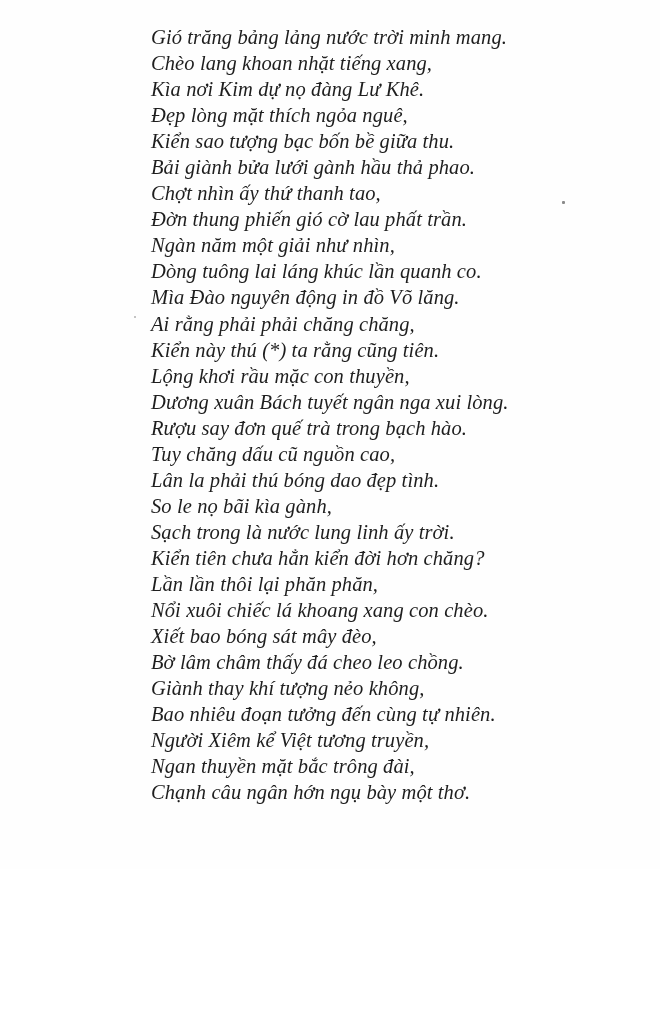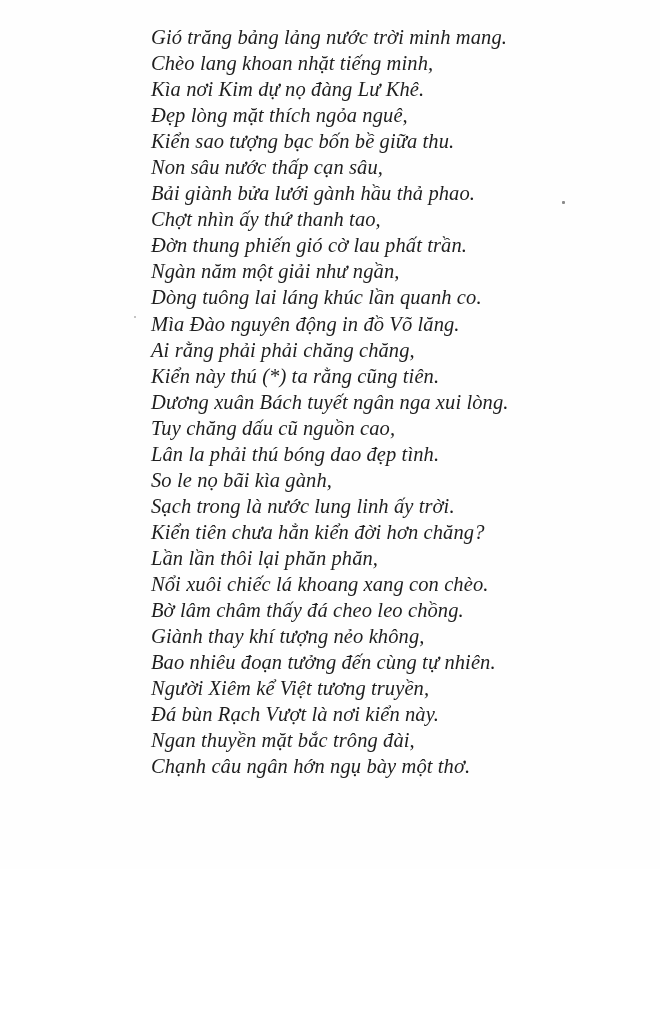--- a/index.html
+++ b/index.html
@@ -54,42 +54,43 @@
   </style>
 </head>
 <body>
 
 <div class="page">
   <div class="speck" style="left:562px; top:201px;"></div>
   <div class="speck speck-left" style="left:134px; top:316px;"></div>
 
   <ol class="poem">
     <li class="line">Gió trăng bảng lảng nước trời minh mang.</li>
-    <li class="line">Chèo lang khoan nhặt tiếng minh,</li>
+    <li class="line">Chèo lang khoan nhặt tiếng xang,</li>
     <li class="line">Kìa nơi Kim dự nọ đàng Lư Khê.</li>
     <li class="line">Đẹp lòng mặt thích ngỏa nguê,</li>
     <li class="line">Kiển sao tượng bạc bốn bề giữa thu.</li>
-    <li class="line">Non sâu nước thấp cạn sâu,</li>
     <li class="line">Bải giành bửa lưới gành hầu thả phao.</li>
     <li class="line">Chợt nhìn ấy thứ thanh tao,</li>
     <li class="line">Đờn thung phiến gió cờ lau phất trần.</li>
-    <li class="line">Ngàn năm một giải như ngần,</li>
+    <li class="line">Ngàn năm một giải như nhìn,</li>
     <li class="line">Dòng tuông lai láng khúc lần quanh co.</li>
     <li class="line">Mìa Đào nguyên động in đồ Võ lăng.</li>
     <li class="line">Ai rằng phải phải chăng chăng,</li>
     <li class="line">Kiển này thú (*) ta rằng cũng tiên.</li>
+    <li class="line">Lộng khơi rầu mặc con thuyền,</li>
     <li class="line">Dương xuân Bách tuyết ngân nga xui lòng.</li>
+    <li class="line">Rượu say đơn quế trà trong bạch hào.</li>
     <li class="line">Tuy chăng dấu cũ nguồn cao,</li>
     <li class="line">Lân la phải thú bóng dao đẹp tình.</li>
     <li class="line">So le nọ bãi kìa gành,</li>
     <li class="line">Sạch trong là nước lung linh ấy trời.</li>
     <li class="line">Kiển tiên chưa hẳn kiển đời hơn chăng?</li>
     <li class="line">Lần lần thôi lại phăn phăn,</li>
     <li class="line">Nổi xuôi chiếc lá khoang xang con chèo.</li>
+    <li class="line">Xiết bao bóng sát mây đèo,</li>
     <li class="line">Bờ lâm châm thấy đá cheo leo chồng.</li>
     <li class="line">Giành thay khí tượng nẻo không,</li>
     <li class="line">Bao nhiêu đoạn tưởng đến cùng tự nhiên.</li>
     <li class="line">Người Xiêm kể Việt tương truyền,</li>
-    <li class="line">Đá bùn Rạch Vượt là nơi kiển này.</li>
     <li class="line">Ngan thuyền mặt bắc trông đài,</li>
     <li class="line">Chạnh câu ngân hớn ngụ bày một thơ.</li>
   </ol>
 </div>
 
 </body></html>

